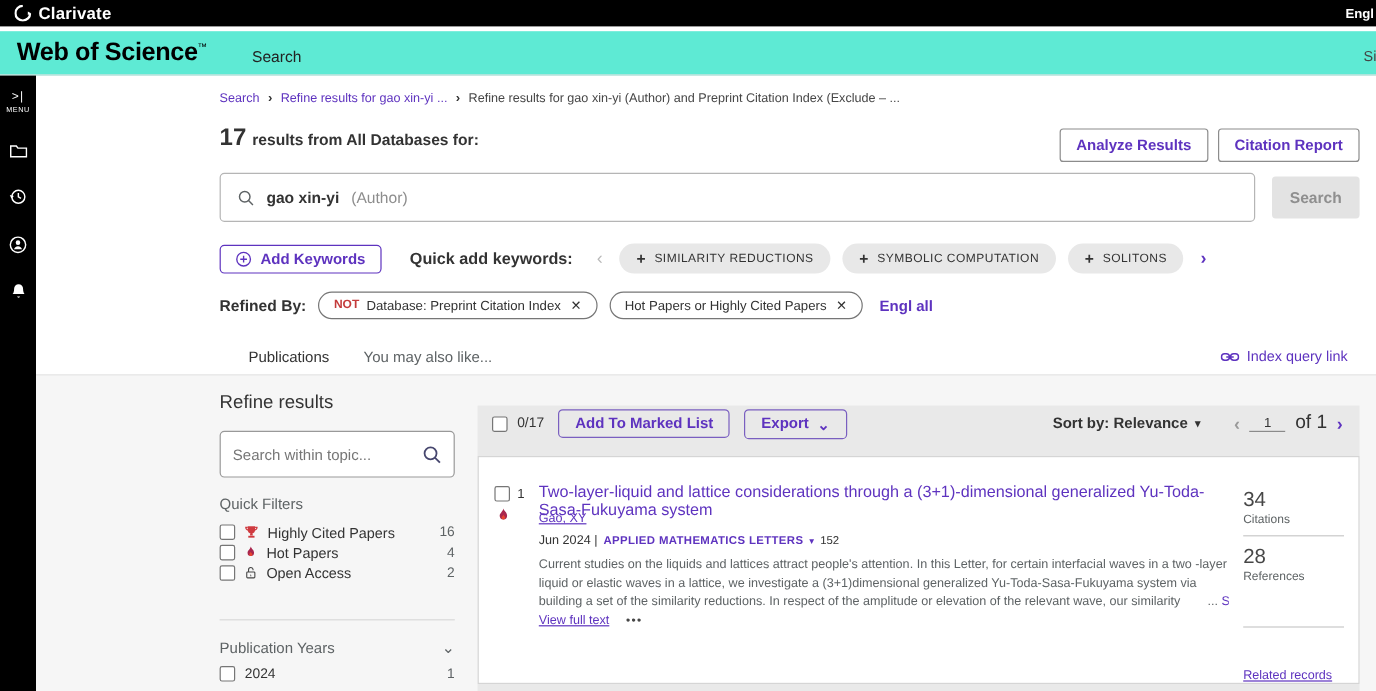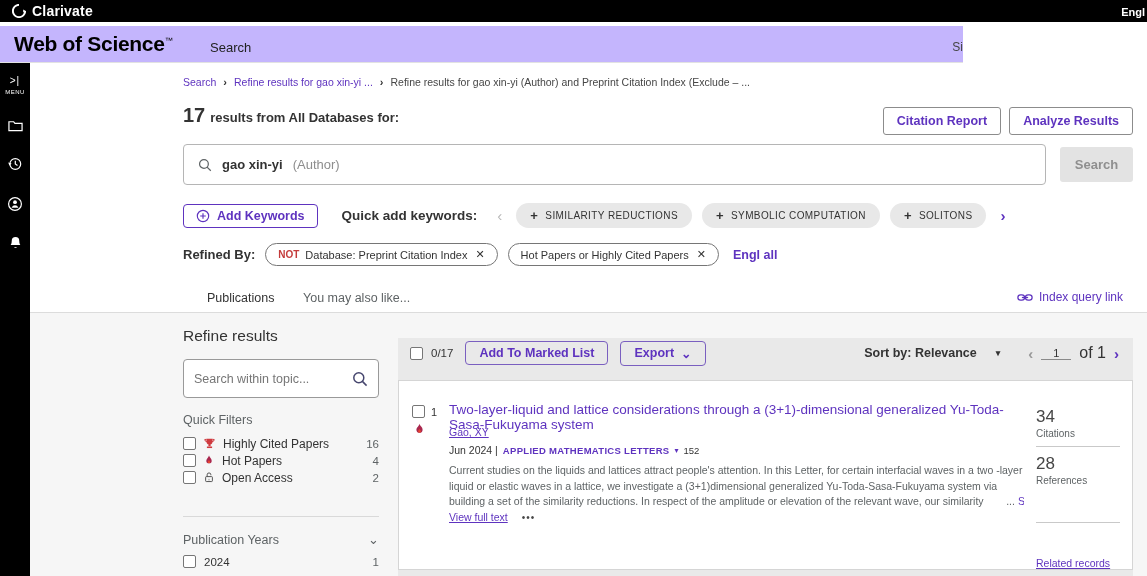--- a/index.html
+++ b/index.html
@@ -6,21 +6,21 @@
   html,body { width:1147px; height:576px; overflow:hidden; }
   body { font-family:"Liberation Sans", sans-serif; background:#fff; color:#333; }
   #app { position:relative; width:1147px; height:576px; overflow:hidden; background:#fff; }
 
   
   .topbar { position:absolute; left:0; top:0; width:1147px; height:22px; background:#000; display:flex; align-items:center; }
   .brand { display:flex; align-items:center; gap:6px; margin-left:12px; color:#fff; font-weight:bold; font-size:14px; letter-spacing:.2px; }
   .lang { position:absolute; right:2px; top:6px; color:#fff; font-size:11px; font-weight:bold; white-space:nowrap; }
 
   
-  .header { position:absolute; left:0; top:26px; width:963px; height:37px; background:#c4b5fd; border-bottom:1px solid #e2e2e2; }
+  .header { position:absolute; left:0; top:26px; width:1147px; height:37px; background:#5eead4; border-bottom:1px solid #e2e2e2; }
   .product { position:absolute; left:14px; top:6px; font-size:21px; font-weight:bold; color:#000; letter-spacing:-.3px; }
   .product sup { font-size:8px; font-weight:normal; }
   .nav-search { position:absolute; left:210px; top:14px; font-size:13px; color:#222; cursor:pointer; }
   .signin { position:absolute; right:0px; top:14px; font-size:12px; color:#444; white-space:nowrap; }
 
   
   .rail { position:absolute; left:0; top:63px; width:30px; height:513px; background:#000; display:flex; flex-direction:column; align-items:center; }
   .rail .menu-blk { margin-top:12px; color:#fff; text-align:center; cursor:pointer; }
   .rail .menu-glyph { font-size:10px; letter-spacing:1px; }
   .rail .menu-txt { font-size:6px; letter-spacing:.5px; margin-top:3px; }
@@ -88,21 +88,21 @@
   .py-item { position:absolute; left:0; top:228px; width:196px; display:flex; align-items:center; gap:8px; cursor:pointer; }
   .py-item .lbl { font-size:11.5px; color:#333; }
   .py-item .num { margin-left:auto; font-size:11.5px; color:#5e6365; }
 
   
   .results { position:absolute; left:398px; top:338px; width:735px; height:238px; background:#e9e9e9; }
   .rtoolbar { position:absolute; left:0; top:0; width:735px; height:30px; display:flex; align-items:center; }
   .rtoolbar .cbx { margin-left:12px; }
   .sel-count { margin-left:8px; font-size:11.5px; color:#333; }
   .btn-tool { margin-left:12px; background:transparent; border:1px solid #7a5fc0; border-radius:4px; padding:4px 13px; font-size:12.5px; font-weight:bold; color:#5E33BF; cursor:pointer; font-family:inherit; display:flex; align-items:center; gap:7px; }
-  .sort { margin-left:auto; display:flex; align-items:center; gap:19px; font-size:12.5px; font-weight:bold; color:#333; cursor:pointer; }
+  .sort { margin-left:auto; display:flex; align-items:center; gap:6px; font-size:12.5px; font-weight:bold; color:#333; cursor:pointer; }
   .sort .car { font-size:9px; }
   .pager { display:flex; align-items:center; gap:8px; margin-left:28px; margin-right:14px; }
   .pg-prev { color:#9a9a9a; font-size:15px; font-weight:bold; cursor:default; }
   .pg-input { width:30px; border:none; border-bottom:1px solid #8a8a8a; background:transparent; text-align:center; font-size:11px; color:#333; font-family:inherit; outline:none; }
   .pg-of { font-size:16px; color:#333; }
   .pg-next { color:#5E33BF; font-size:15px; font-weight:bold; cursor:pointer; }
 
   
   .card { position:absolute; left:0; top:42px; width:735px; height:190px; background:#fff; border:1px solid #d5d5d5; }
   .card .cbx { position:absolute; left:13px; top:24px; }
@@ -199,24 +199,24 @@
     <a>Refine results for gao xin-yi ...</a>
     <span class="sep">›</span>
     <span>Refine results for gao xin-yi (Author) and Preprint Citation Index (Exclude – ...</span>
   </div>
 
   <div class="res-head">
     <span class="cnt">17</span><span>results from All Databases for:</span>
   </div>
   <div class="head-actions">
     <button class="btn-act">
+        <span>Analyze Results</span>
+      </button>
+    <button class="btn-act">
         <span>Citation Report</span>
-      </button>
-    <button class="btn-act">
-        <span>Analyze Results</span>
       </button>
   </div>
 
   <div class="querybox">
     <span style="line-height:0">
       <svg width="14" height="14" viewBox="0 0 16 16">
           <circle cx="6.8" cy="6.8" r="5" fill="none" stroke="#5e6365" stroke-width="1.4"></circle>
           <line x1="10.4" y1="10.4" x2="14.6" y2="14.6" stroke="#5e6365" stroke-width="1.4"></line>
         </svg>
     </span>

